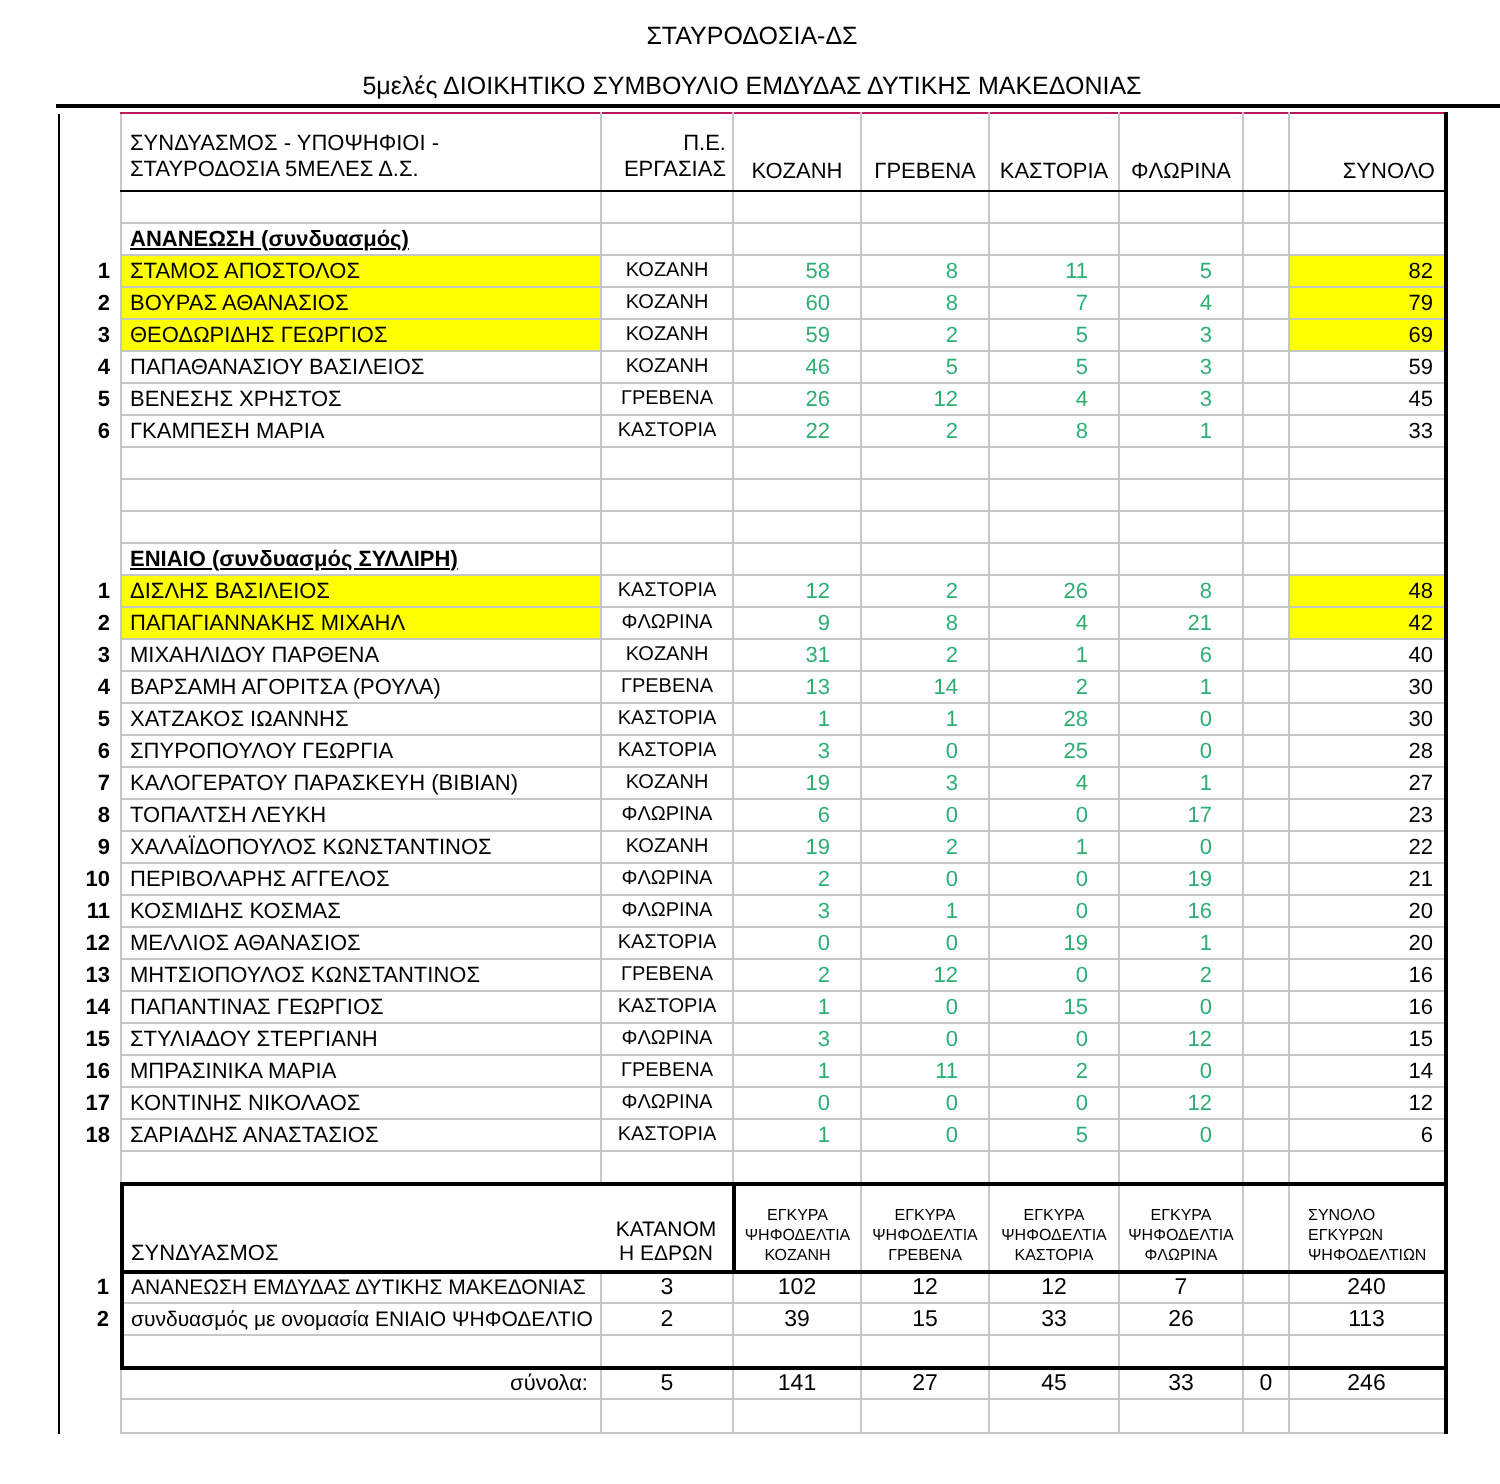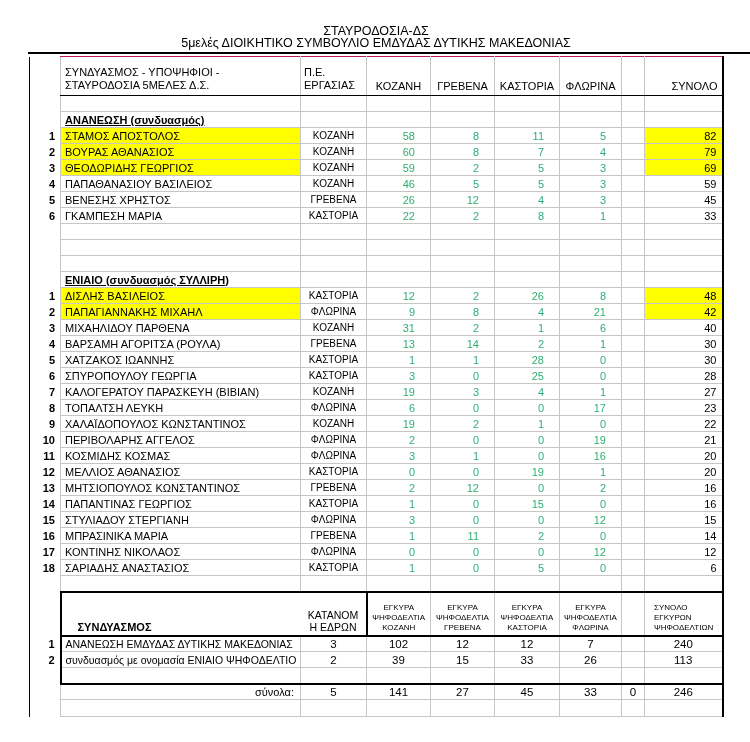--- a/index.html
+++ b/index.html
@@ -1,41 +1,41 @@
 <!DOCTYPE html>
 <html style="--hl: #ffff00; --vote: #2fae74;"><head>
 <meta charset="utf-8">
 <style>
   *{box-sizing:border-box}
   html,body{margin:0;padding:0;background:#fff}
   body{width:750px;height:742px;font-family:"Liberation Sans","DejaVu Sans",sans-serif;color:#000}
   #sheet{position:relative;width:750px;height:742px;overflow:hidden;background:#fff}
   .title{position:absolute;left:30px;width:692px;text-align:center;font-size:12.5px;white-space:nowrap}
-  #title1{top:24px}
+  #title1{top:11px}
   #title2{top:36px}
   #rule{position:absolute;left:28px;top:52px;width:722px;height:2px;background:#000}
   table{position:absolute;left:29px;top:56px;width:693px;border-collapse:collapse;table-layout:fixed;font-size:11px}
   td{height:16px;padding:0 3px;overflow:hidden;white-space:nowrap;vertical-align:middle}
   .g{border:1px solid #c6c6c6}
   .num{font-weight:bold;text-align:right;padding-right:5px;border-left:1px solid #000}
   .re{border-right:2px solid #000}
   .hl{background:var(--hl,#ffff00)}
   .vote{color:var(--vote,#2fae74);text-align:right;padding-right:15px}
   .tot{text-align:right;padding-right:5px}
   .name{padding-left:4px}
   .pe{text-align:center;font-size:10px}
   .sechdr{font-weight:bold;text-decoration:underline;padding-left:4px}
   .hrow td{vertical-align:bottom;border-bottom:1px solid #000;border-top:1px solid #be185d;padding-bottom:3px}
   .hrow .num{border-bottom:none;border-top:none}
   .chead{white-space:normal;line-height:13px;padding-left:4px}
-  .pehead{white-space:normal;text-align:left;line-height:13px}
+  .pehead{white-space:normal;text-align:right;line-height:13px}
   .rhead{text-align:center}
   .thead2{text-align:right;padding-right:4px}
   .shead td{vertical-align:bottom;padding-bottom:2px}
-  .syn{font-weight:bold;padding-left:16px}
+  .syn{font-weight:normal;padding-left:4px}
   .seats{text-align:center;white-space:normal;line-height:12px;font-size:10.5px;overflow-wrap:anywhere;padding:0 5px 2px}
   .vhead{font-size:8px;line-height:10px;text-align:center;white-space:normal;vertical-align:middle;padding:10px 4px}
   .vtothead{font-size:8px;line-height:10px;text-align:left;white-space:normal;vertical-align:middle;padding:0 9px}
   .sval{text-align:center;font-size:11.5px}
   .slabel{padding-left:4px;font-size:10.5px}
   .totlabel{text-align:right;padding-right:6px}
   .flabel{text-align:right;font-size:10.5px;padding-right:2px}
   .fyellow{text-align:center;font-size:10.5px}
   .fword{font-size:10.5px;padding-left:5px}
   .fb{border-bottom:2px solid #000}

